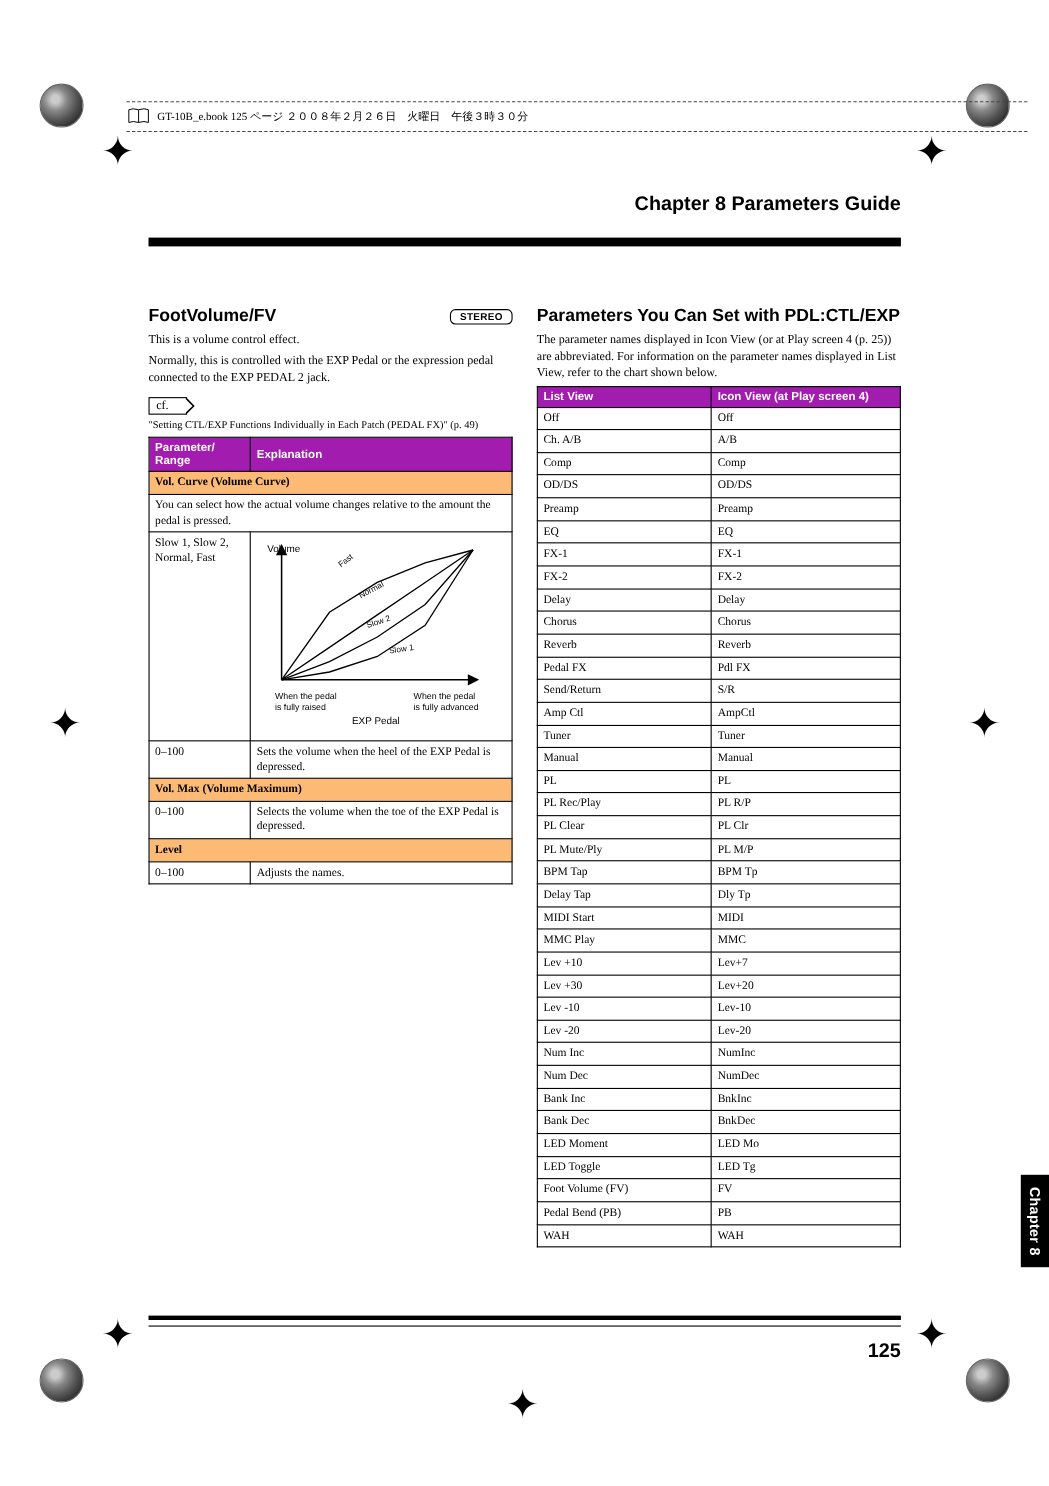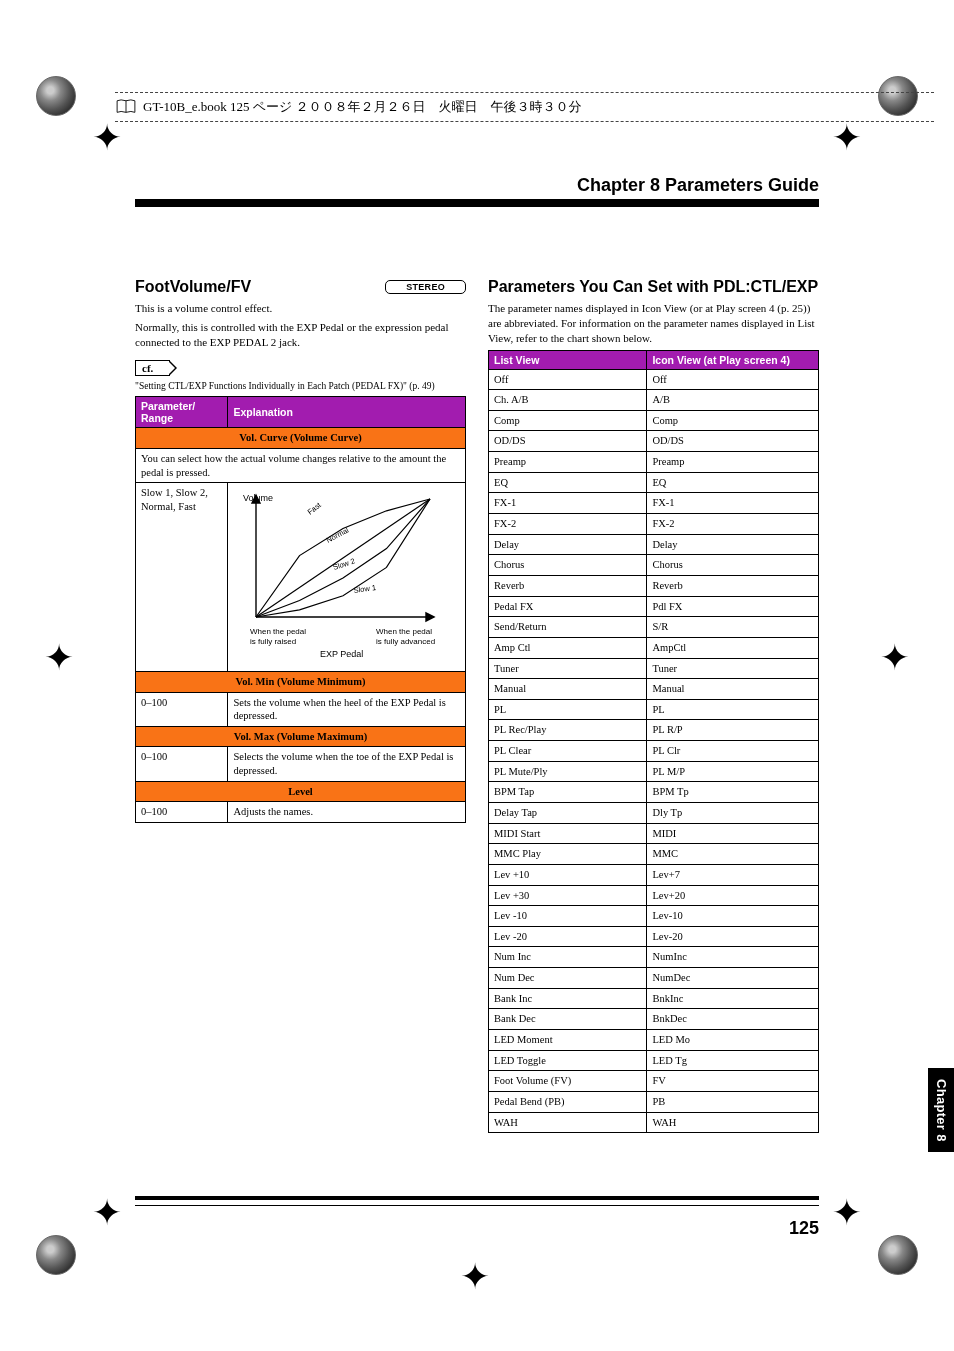--- a/index.html
+++ b/index.html
@@ -26,42 +26,42 @@
     position: absolute;
     font-size: 36px;
     line-height: 1;
     color: #000;
   }
   .header-strip {
     position: absolute;
     top: 92px;
     left: 115px;
     right: 20px;
-    font-size: 13px;
+    font-size: 10px;
     color: #000;
     border-top: 1px dashed #444;
     border-bottom: 1px dashed #444;
     padding: 5px 0;
     display: flex;
     align-items: center;
     gap: 6px;
   }
   .header-strip .book-icon svg { width:22px; height:16px; display:block; }
   .page-inner {
     position: absolute;
     top: 175px;
     left: 135px;
     width: 684px;
     font-family: Arial, Helvetica, sans-serif;
     color:#000;
   }
   .chapter-title-wrap {
     border-bottom: 8px solid #000;
-    padding-bottom: 3px;
-    margin-bottom: 71px;
+    padding-bottom: 20px;
+    margin-bottom: 55px;
     text-align: right;
   }
   .chapter-title {
     font-size: 18px;
     font-weight: bold;
   }
   .columns {
     display: flex;
     gap: 22px;
   }
@@ -80,34 +80,34 @@
     justify-content:space-between;
     gap:8px;
   }
   .stereo-badge {
     display:inline-block;
     font-size:9px;
     font-weight:bold;
     font-family: Arial, sans-serif;
     border:1.5px solid #000;
     border-radius:5px;
-    padding:1px 20px;
+    padding:1px 8px;
     letter-spacing:0.3px;
     background:#fff;
     color:#000;
   }
   p { margin: 4px 0; line-height:1.35; }
   .cf-box {
     display:inline-block;
     position:relative;
     background:#fff;
     border:1px solid #000;
     padding:0 16px 0 6px;
     font-size:11px;
-    font-weight:bold;
+    font-weight:normal;
     font-family:"Book Antiqua","Palatino Linotype",serif;
     line-height:14px;
     height:14px;
     margin-top:6px;
   }
   .cf-box::after{
     content:"";
     position:absolute;
     right:-8px; top:-1px;
     width:0;height:0;
@@ -142,24 +142,23 @@
     border:1px solid #000;
   }
   table.param-table td, table.map-table td {
     border:1px solid #000;
     padding:3px 5px;
     vertical-align:top;
     line-height:1.3;
     font-family:"Book Antiqua","Palatino Linotype",serif;
   }
   .section-row td {
-    background:#f97316;
+    background:#fdba74;
     font-weight:bold;
     font-family: Arial, sans-serif;
-    text-align: center;
   }
   .chart-cell {
     padding:8px 10px 6px 10px !important;
     font-family:Arial,Helvetica,sans-serif;
   }
   .tab-side {
     position:absolute;
     right:0;
     top:1068px;
     width:26px;
@@ -277,23 +276,20 @@
               <text x="5" y="10" font-size="9" font-family="Arial">Volume</text>
               <text x="12" y="143" font-size="8" font-family="Arial">When the pedal</text>
               <text x="12" y="153" font-size="8" font-family="Arial">is fully raised</text>
               <text x="138" y="143" font-size="8" font-family="Arial">When the pedal</text>
               <text x="138" y="153" font-size="8" font-family="Arial">is fully advanced</text>
               <text x="82" y="166" font-size="9" font-family="Arial">EXP Pedal</text>
             </svg>
           </td>
         </tr>
 
-        <tr class="section-row">
-              <td colspan="2">Vol. Min (Volume Minimum)</td>
-            </tr>
         <tr>
           <td>0–100</td>
           <td>Sets the volume when the heel of the EXP Pedal is depressed.</td>
         </tr>
 
         <tr class="section-row">
               <td colspan="2">Vol. Max (Volume Maximum)</td>
             </tr>
         <tr>
           <td>0–100</td>

